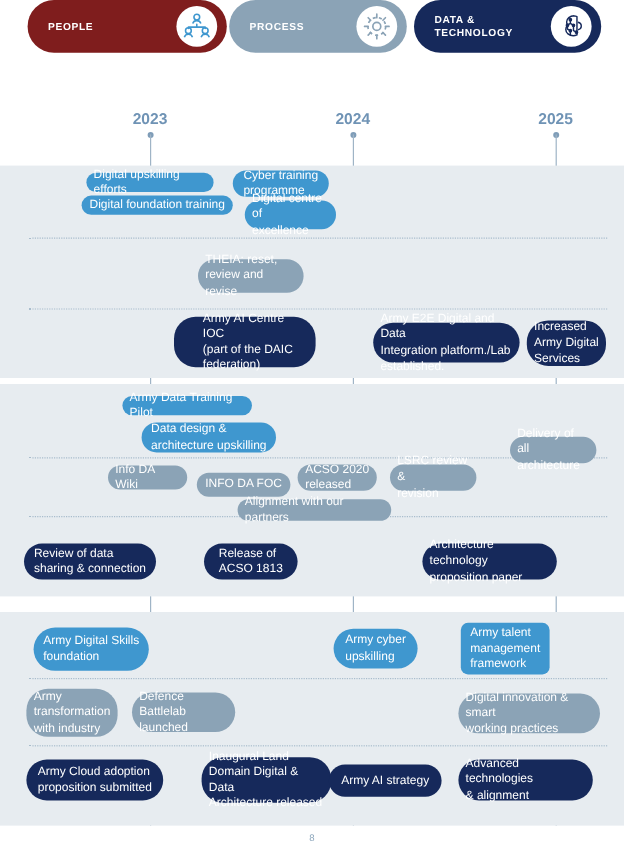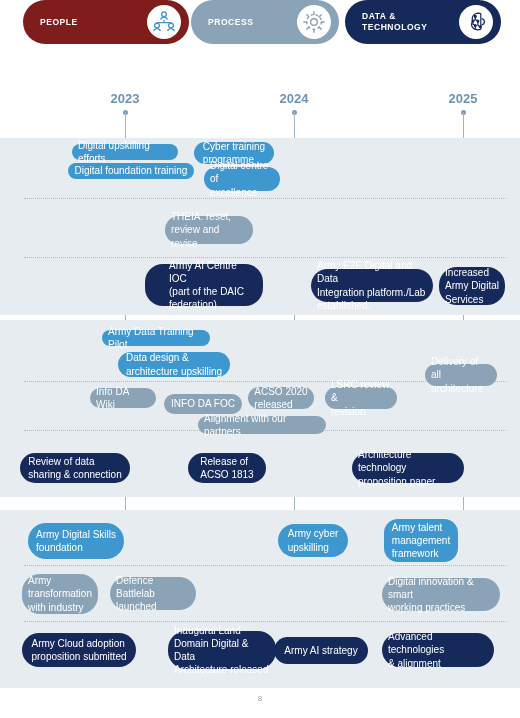--- a/index.html
+++ b/index.html
@@ -222,29 +222,29 @@
     <div class="chip c-process" style="left: 164px; top: 388px; width: 78px; height: 20px; border-radius: 10px; margin-top: 6px;">INFO DA FOC</div>
     <div class="chip c-process" style="left: 248px; top: 387px; width: 66px; height: 22px; border-radius: 11px;">ACSO 2020
 released</div>
     <div class="chip c-process" style="left: 325px; top: 387px; width: 72px; height: 22px; border-radius: 11px;">LSRC review &amp;
 revision</div>
     <div class="chip c-process" style="left: 425px; top: 364px; width: 72px; height: 22px; border-radius: 11px;">Delivery of all
 architecture</div>
     <div class="chip c-process" style="left: 198px; top: 416px; width: 128px; height: 18px; border-radius: 9px;">Alignment with our partners</div>
     <div class="chip c-data" style="left: 20px; top: 453px; width: 110px; height: 30px; border-radius: 15px;">Review of data
 sharing &amp; connection</div>
-    <div class="chip c-data" style="left: 188px; top: 453px; width: 78px; height: 30px; border-radius: 15px;">Release of
+    <div class="chip c-data" style="left: 170px; top: 453px; width: 78px; height: 30px; border-radius: 15px;">Release of
 ACSO 1813</div>
     <div class="chip c-data" style="left: 352px; top: 453px; width: 112px; height: 30px; border-radius: 15px;">Architecture technology
 proposition paper</div>
     <div class="chip c-people" style="left: 28px; top: 523px; width: 96px; height: 36px; border-radius: 18px;">Army Digital Skills
 foundation</div>
     <div class="chip c-people" style="left: 278px; top: 524px; width: 70px; height: 33px; border-radius: 16.5px;">Army cyber
 upskilling</div>
-    <div class="chip c-people" style="left: 384px; top: 519px; width: 74px; height: 43px; border-radius: 14px;">Army talent
+    <div class="chip c-people" style="left: 384px; top: 519px; width: 74px; height: 43px; border-radius: 6px;">Army talent
 management
 framework</div>
     <div class="chip c-process" style="left: 22px; top: 574px; width: 76px; height: 40px; border-radius: 18px;">Army
 transformation
 with industry</div>
     <div class="chip c-process" style="left: 110px; top: 577px; width: 86px; height: 33px; border-radius: 16.5px;">Defence Battlelab
 launched</div>
     <div class="chip c-process" style="left: 382px; top: 578px; width: 118px; height: 33px; border-radius: 16.5px;">Digital innovation &amp; smart
 working practices</div>
     <div class="chip c-data" style="left: 22px; top: 633px; width: 114px; height: 34px; border-radius: 17px;">Army Cloud adoption

